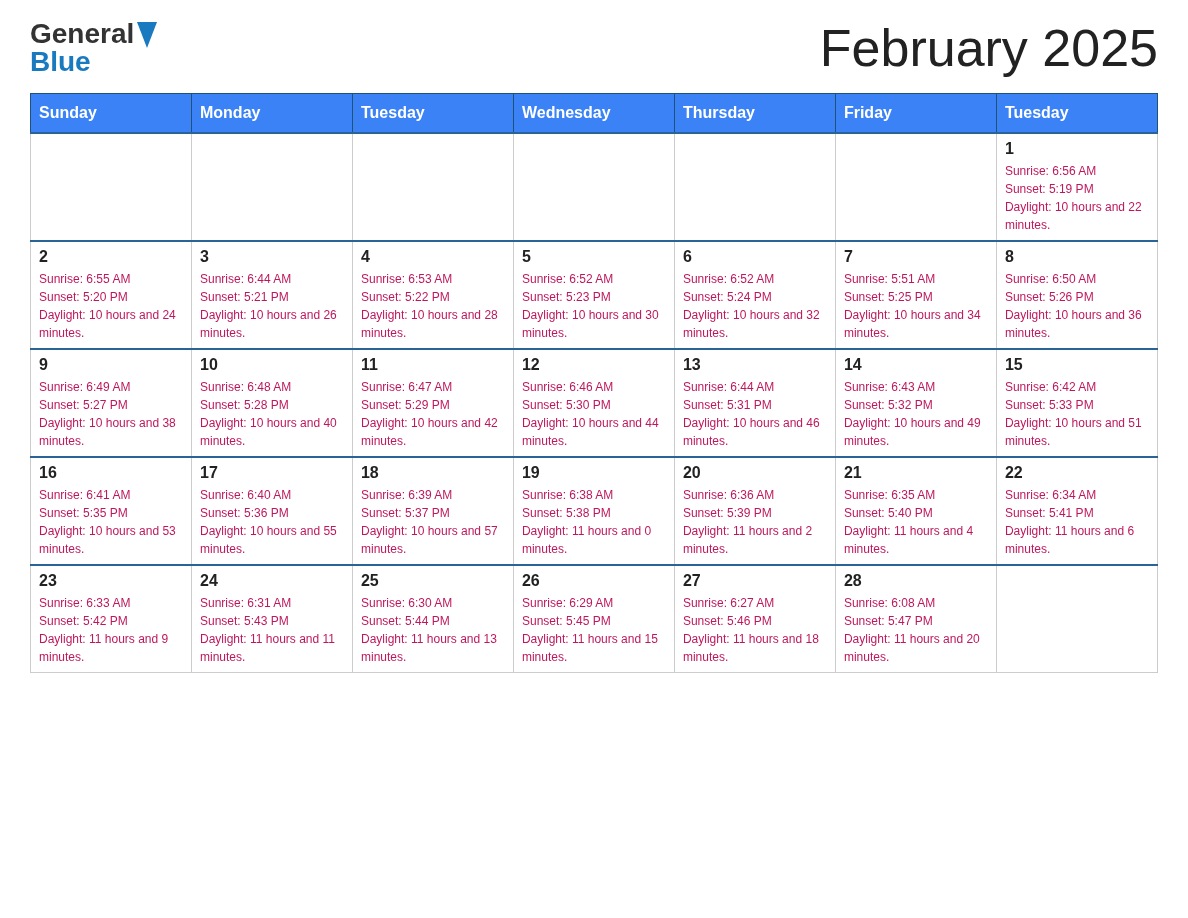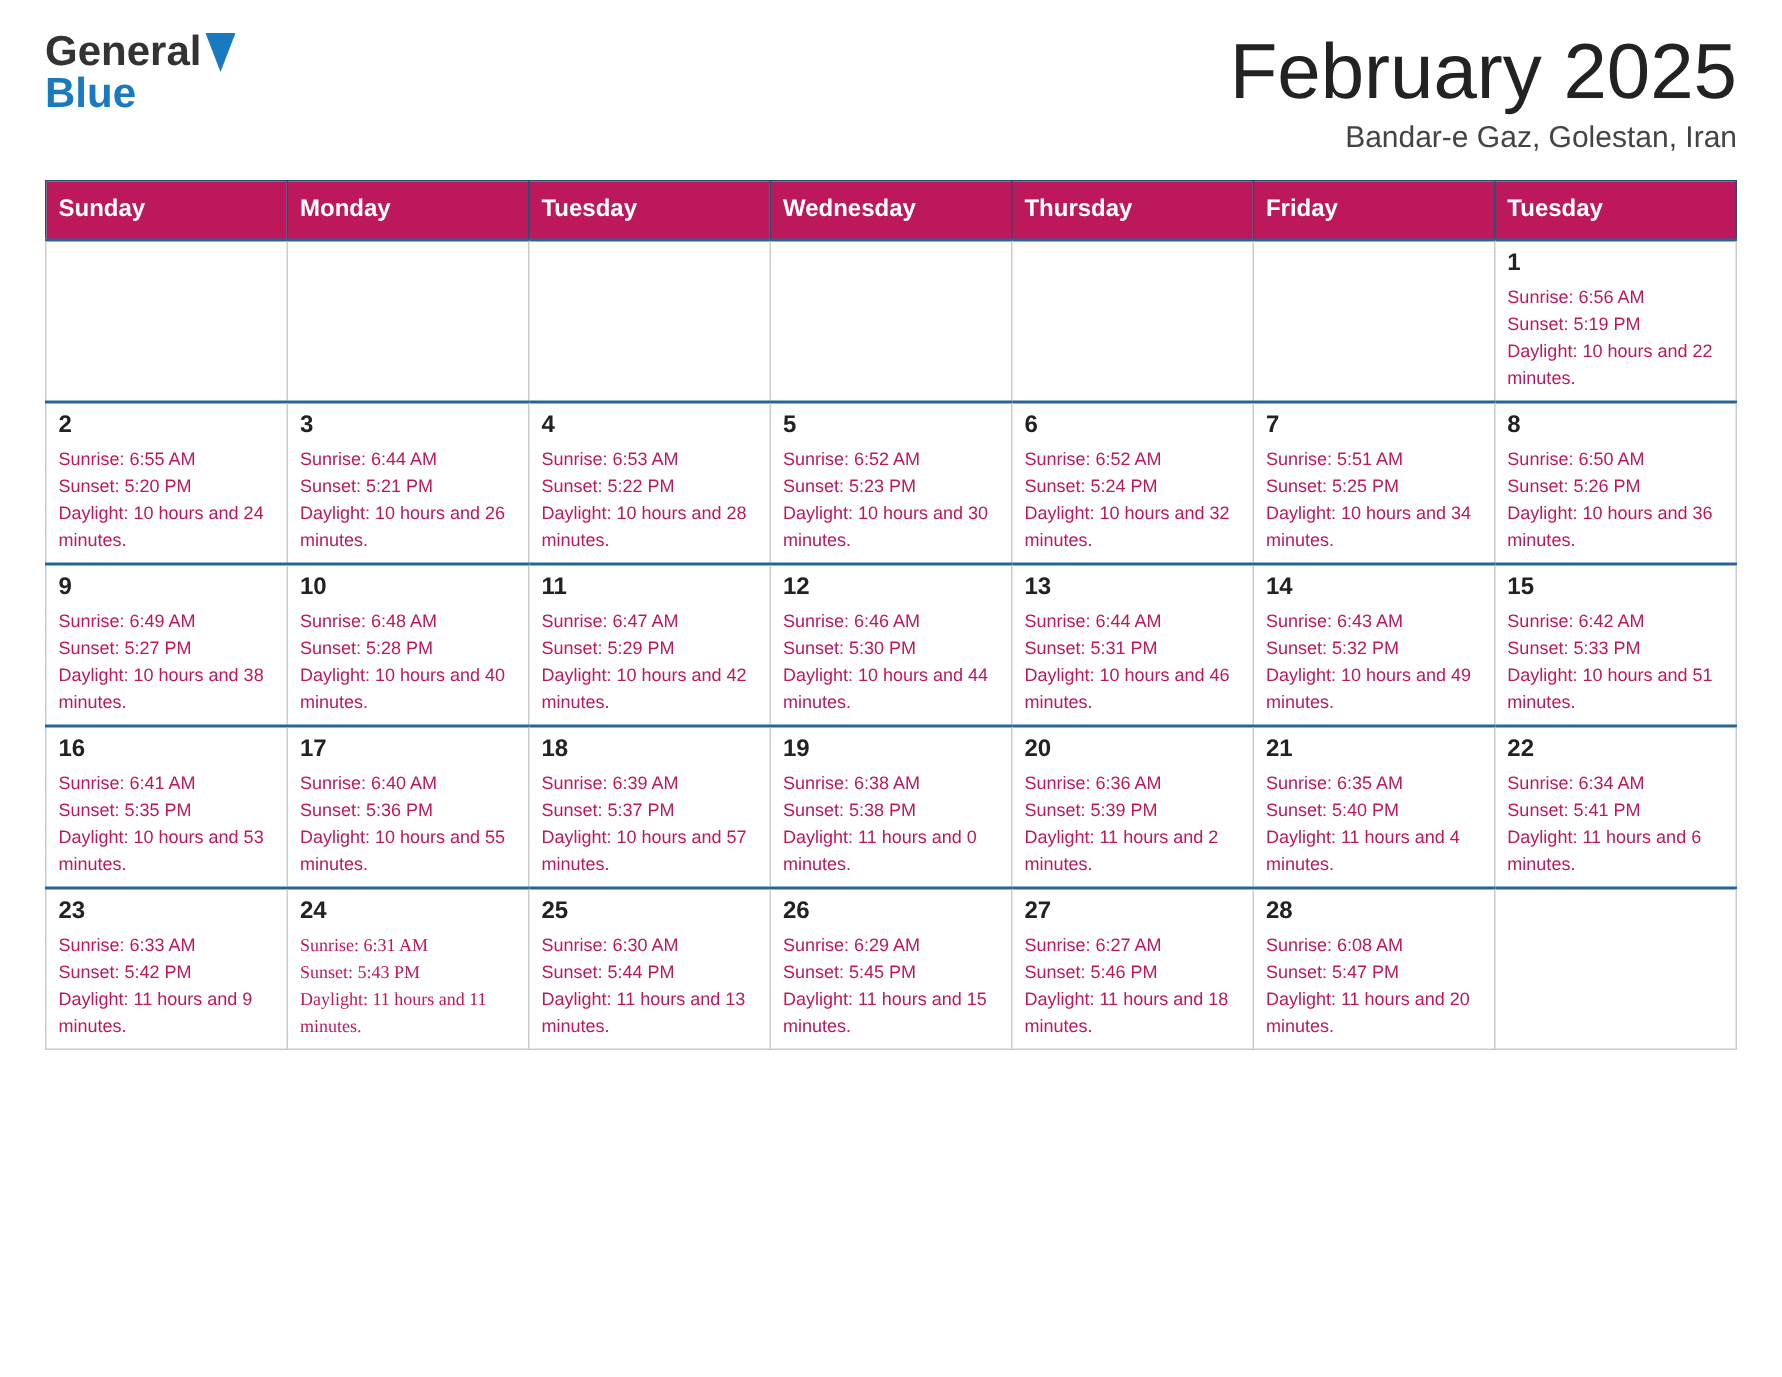--- a/index.html
+++ b/index.html
@@ -44,21 +44,21 @@
       font-size: 20px;
       color: #444;
       margin-top: 4px;
     }
     .calendar {
       width: 100%;
       border-collapse: collapse;
       border: 1px solid #aaa;
     }
     .calendar th {
-      background-color: #be185d;
+      background-color: #3b82f6;
       color: #fff;
       font-size: 16px;
       font-weight: bold;
       padding: 10px 8px;
       text-align: left;
       border: 1px solid #1e5276;
     }
     .calendar td {
       width: 14.285%;
       vertical-align: top;
@@ -97,21 +97,20 @@
         <span class="logo-text-general">General</span>
         <svg width="20" height="26" viewBox="0 0 20 26" style="margin-left:3px; margin-top:2px;">
           <polygon points="0,0 20,0 10,26" fill="#1a7abf"></polygon>
         </svg>
       </div>
       <span class="logo-text-blue">Blue</span>
     </div>
   </div>
   <div class="title-area">
     <div class="calendar-title">February 2025</div>
-    <div class="calendar-subtitle">Bandar-e Gaz, Golestan, Iran</div>
   </div>
 </div>
 
 <table class="calendar">
   <thead>
     <tr>
     <th>Sunday</th>
         <th>Monday</th>
         <th>Tuesday</th>
         <th>Wednesday</th>
@@ -269,21 +268,21 @@
       </tr>
       <tr class="week-row">
         <td>
           <div class="day-number">23</div>
           <div class="day-info" style="white-space: pre-line;">Sunrise: 6:33 AM
 Sunset: 5:42 PM
 Daylight: 11 hours and 9 minutes.</div>
         </td>
         <td>
           <div class="day-number">24</div>
-          <div class="day-info" style="white-space: pre-line; font-family: Liberation Serif, serif;">Sunrise: 6:31 AM
+          <div class="day-info" style="white-space: pre-line;">Sunrise: 6:31 AM
 Sunset: 5:43 PM
 Daylight: 11 hours and 11 minutes.</div>
         </td>
         <td>
           <div class="day-number">25</div>
           <div class="day-info" style="white-space: pre-line;">Sunrise: 6:30 AM
 Sunset: 5:44 PM
 Daylight: 11 hours and 13 minutes.</div>
         </td>
         <td>

